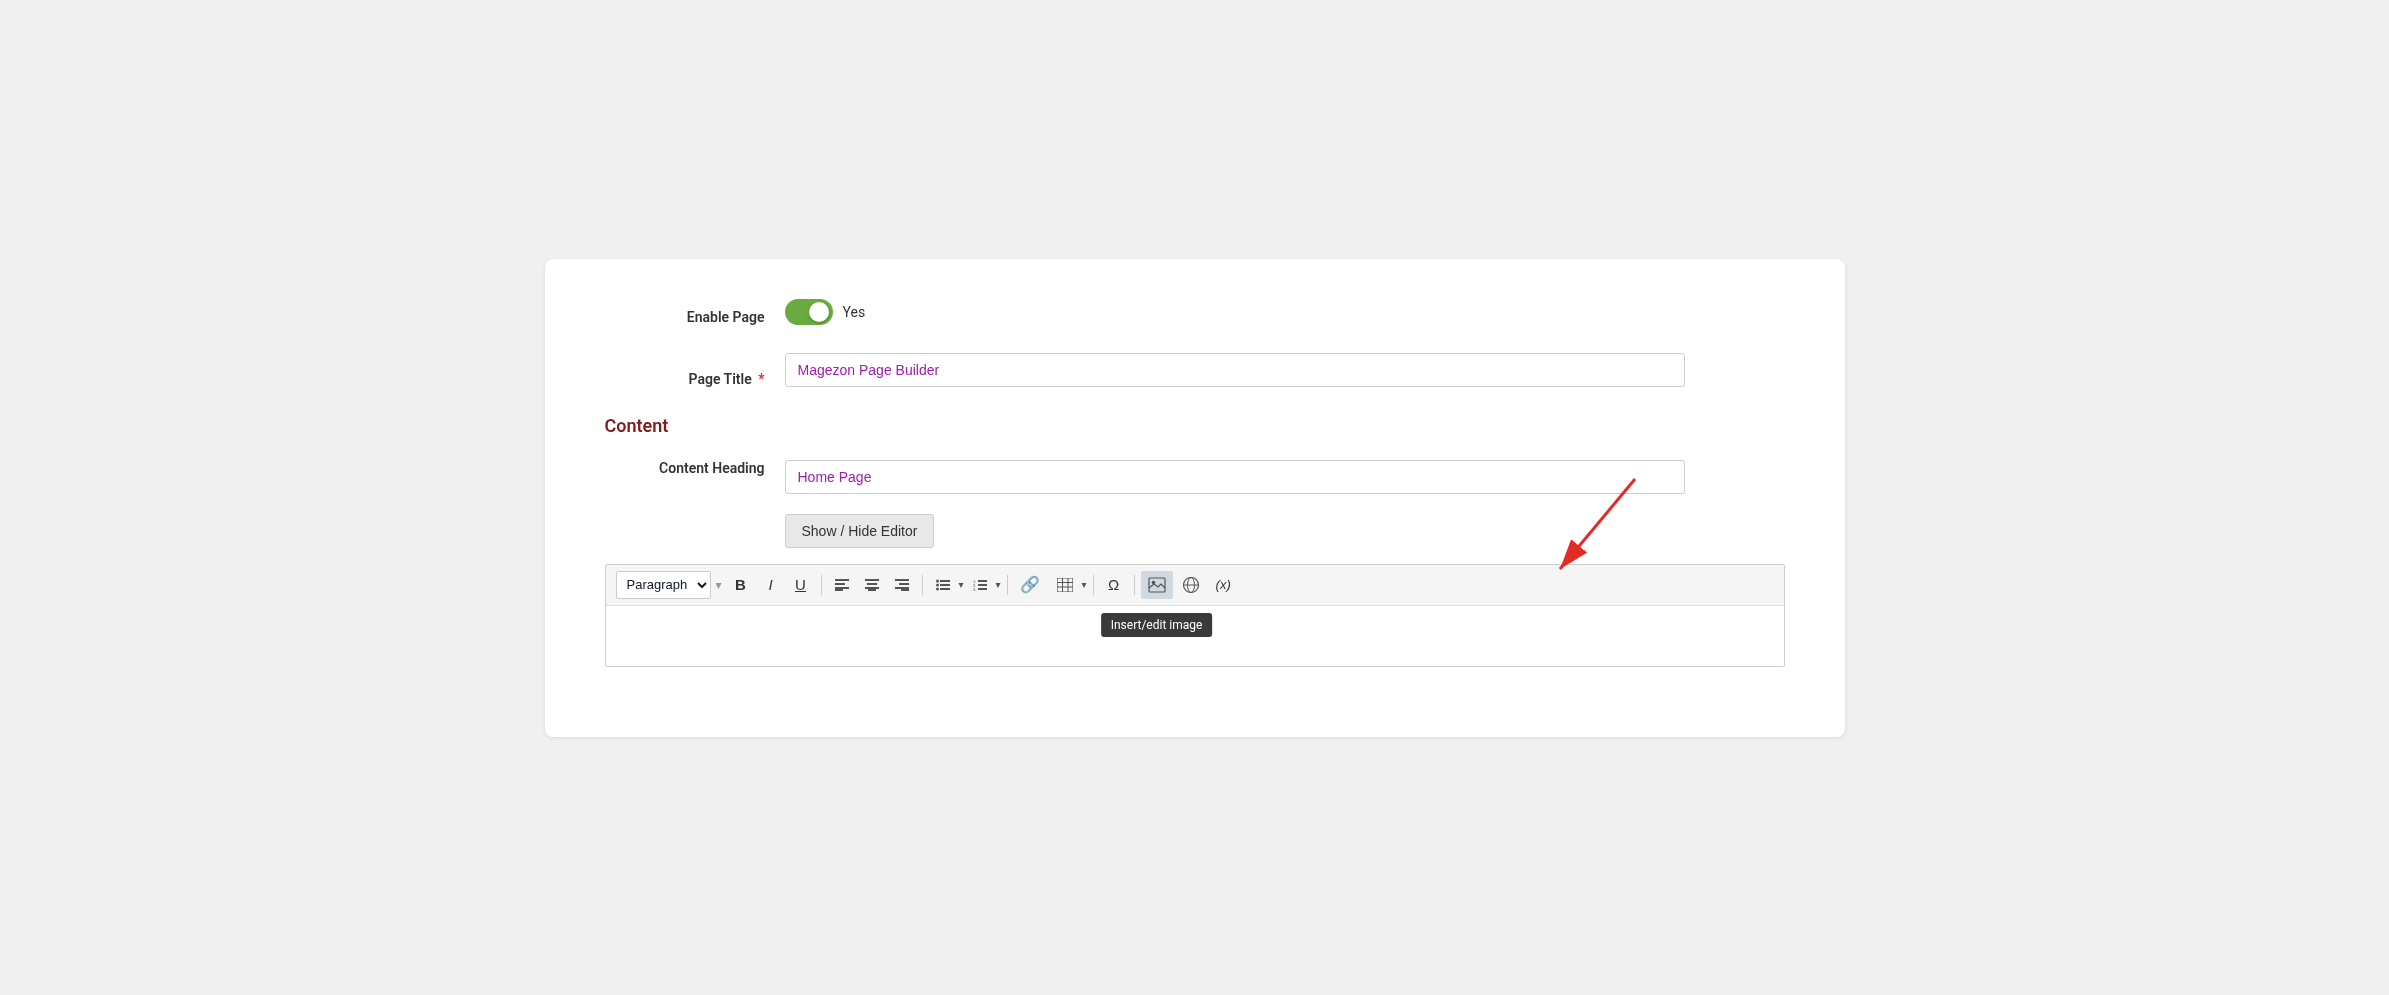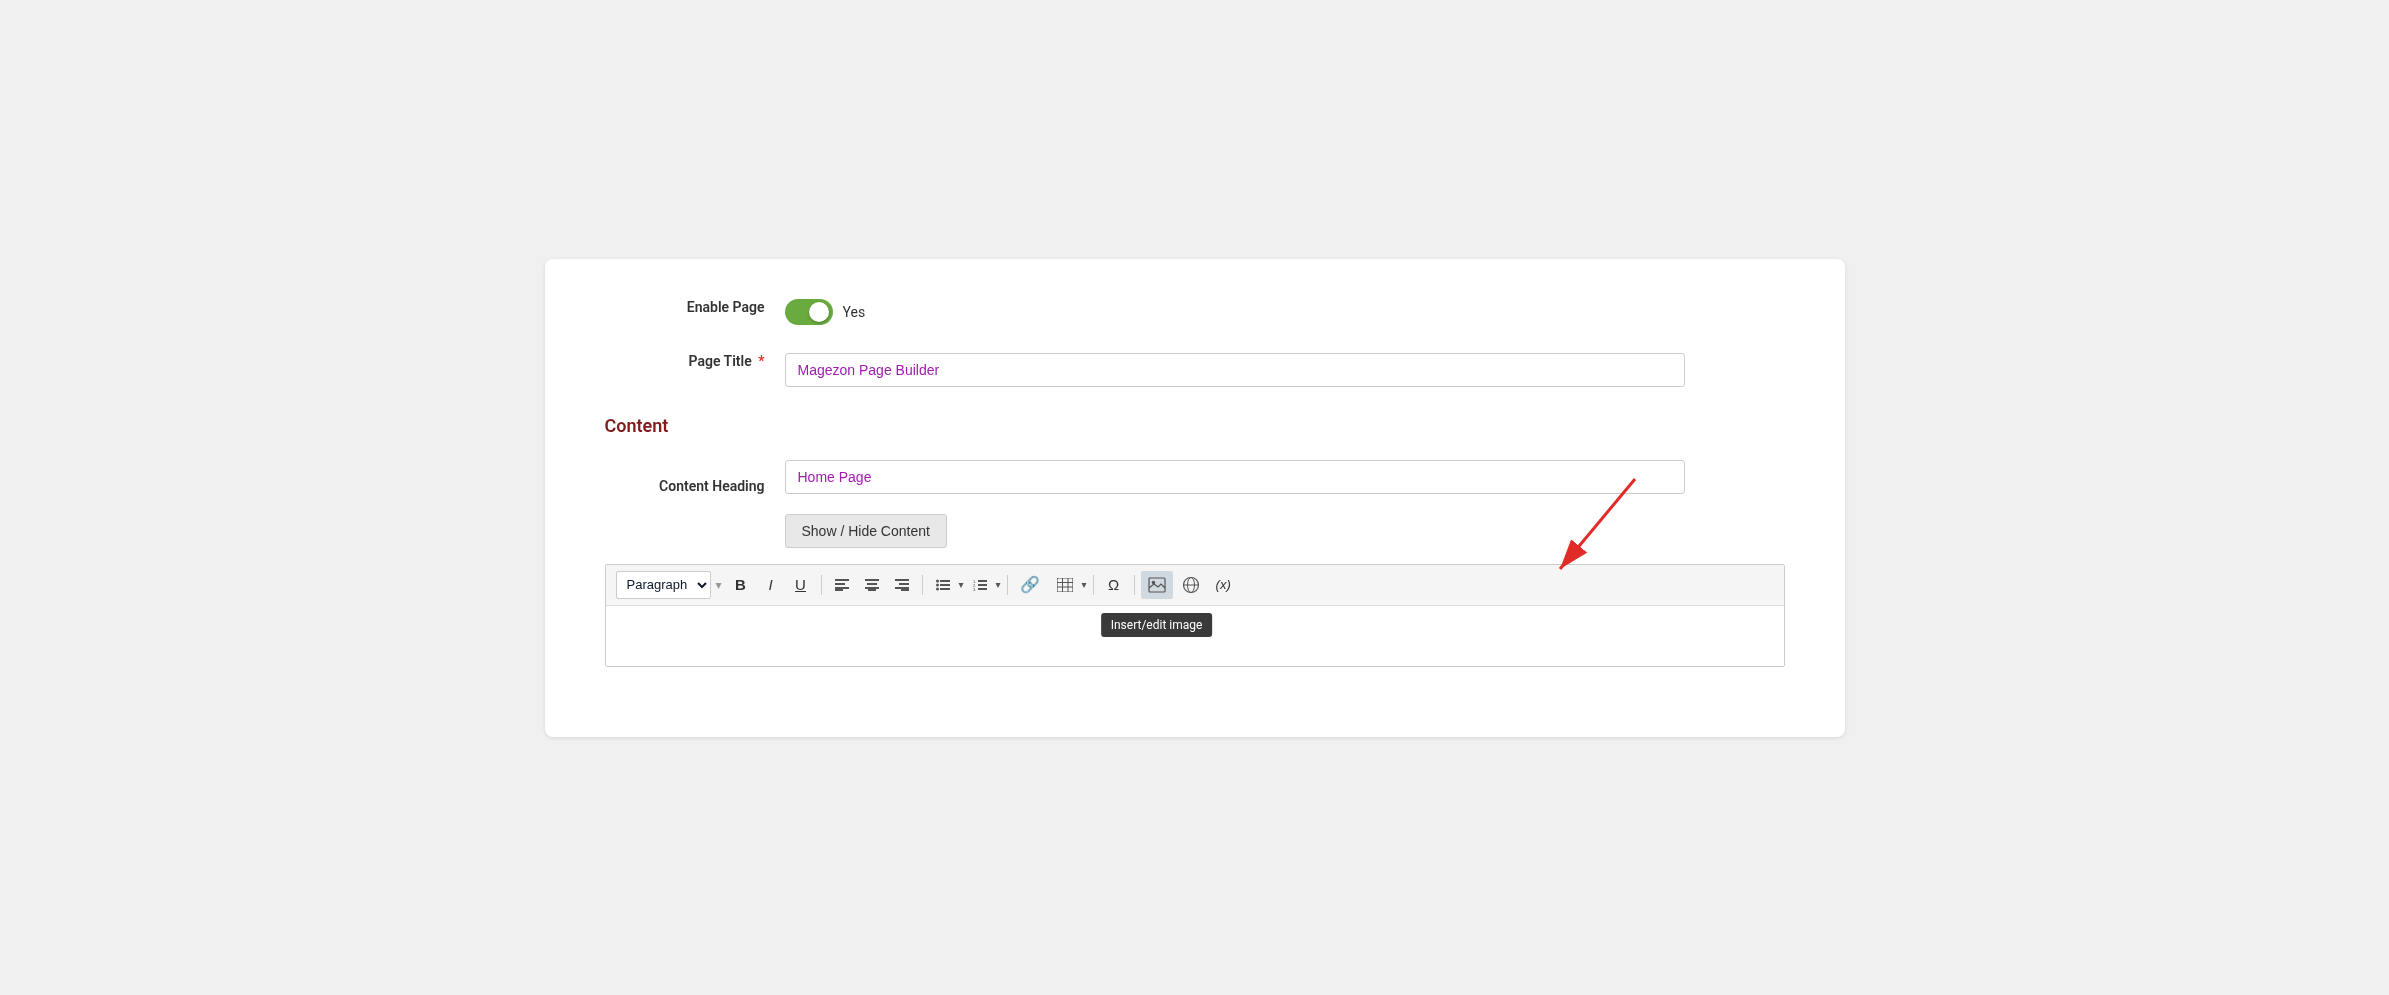--- a/index.html
+++ b/index.html
@@ -21,21 +21,21 @@
       border-radius: 8px;
       padding: 40px 60px 50px 60px;
       width: 100%;
       max-width: 1300px;
       box-shadow: 0 1px 4px rgba(0,0,0,0.1);
     }
 
     
     .field-row {
       display: flex;
-      align-items: flex-start;
+      align-items: flex-end;
       margin-bottom: 28px;
     }
 
     .field-label {
       font-weight: 600;
       color: #333;
       min-width: 180px;
       text-align: right;
       padding-right: 20px;
       font-size: 14px;
@@ -200,21 +200,21 @@
     }
 
     
     .editor-section-wrapper {
       position: relative;
     }
 
     
     .content-field-row {
       display: flex;
-      align-items: flex-end;
+      align-items: flex-start;
       margin-bottom: 20px;
       margin-left: 0;
     }
 
     .show-hide-row {
       display: flex;
       align-items: center;
       margin-bottom: 16px;
     }
   </style>
@@ -245,21 +245,21 @@
   <div class="content-section">
     <div class="section-heading">Content</div>
 
     <div class="field-row content-field-row">
       <div class="field-label">Content Heading</div>
       <input type="text" class="text-input" value="Home Page" style="">
     </div>
 
     <div class="show-hide-row">
       <div style="min-width:180px; text-align:right; padding-right:20px;"></div>
-      <button class="show-hide-btn">Show / Hide Content</button>
+      <button class="show-hide-btn">Show / Hide Editor</button>
     </div>
 
     <div class="editor-section-wrapper">
 
       <div style="position:relative; margin-left:0;">
         <svg style="position:absolute; top:-90px; right:135px; pointer-events:none; z-index:5;" width="180" height="110">
           <defs>
             <marker id="arrowhead" markerWidth="10" markerHeight="7" refX="10" refY="3.5" orient="auto">
               <polygon points="0 0, 10 3.5, 0 7" fill="#e02b27"></polygon>
             </marker>

